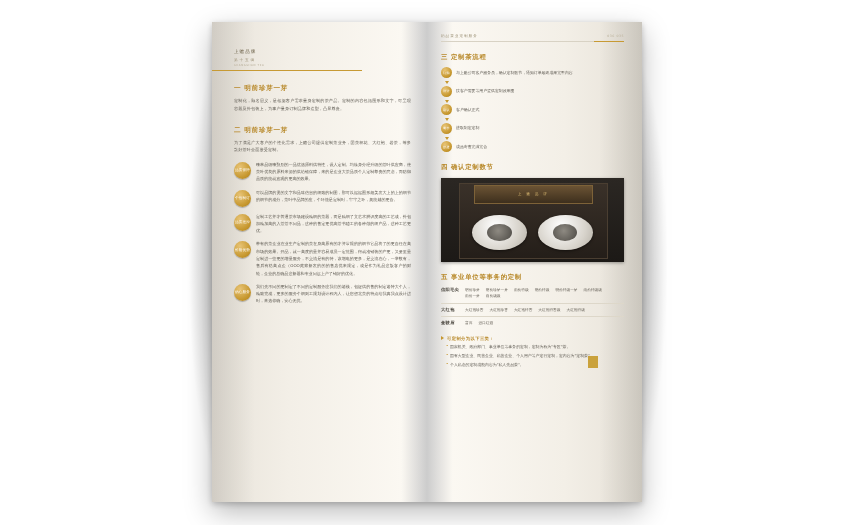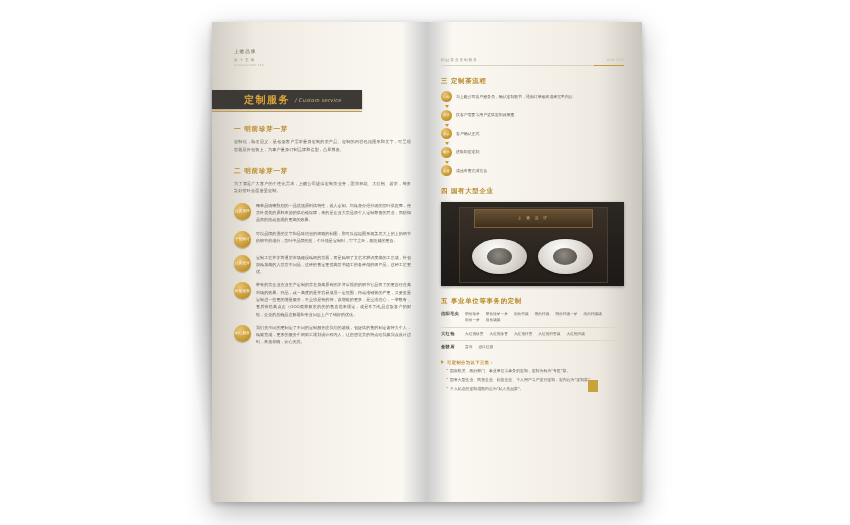--- a/index.html
+++ b/index.html
@@ -31,21 +31,21 @@
   }
   .shadow-r{
     position:absolute;left:624px;top:40px;width:44px;height:448px;
     background:radial-gradient(ellipse at left center,rgba(0,0,0,.30),rgba(0,0,0,0) 70%);
   }
   
   .page{position:absolute;top:0;height:480px;}
   .page-left{left:0;width:215px;padding:0;}
   .page-right{left:215px;width:215px;}
   .inner-l{position:absolute;left:22px;top:26px;right:16px;}
-  .inner-r{position:absolute;left:14px;top:36px;right:18px;}
+  .inner-r{position:absolute;left:14px;top:12px;right:18px;}
 
   
   .lp-logo{font-size:3.6px;color:#9a8e74;line-height:1.9;letter-spacing:.4px;}
   .lp-logo .big{font-size:4.6px;color:#6d6249;letter-spacing:1px;}
   .lp-logo .tiny{font-size:2.6px;color:#b6ad97;letter-spacing:.6px;}
 
   .title-bar{
     margin-top:22px;margin-left:-22px;
     width:150px;height:19px;background:#3d3a35;
     display:flex;align-items:center;
@@ -171,24 +171,20 @@
   <div class="book">
 
     <div class="page page-left">
       <div class="inner-l">
         <div class="lp-logo">
           <div class="big">上赡品牌</div>
           <div>第 十 五 辑</div>
           <div class="tiny">SHANGSHAN  TEA</div>
         </div>
 
-        <div class="title-bar">
-          <span class="cn">定制服务</span>
-          <span class="en">/ Custom service</span>
-        </div>
         <div class="gold-line"></div>
 
         <h2 class="sec">一  明前珍芽一芽</h2>
         <p class="body">定制化，顾名思义，是根据客户需求量身定制的茶产品。定制的内容包括图形和文字，可呈现容器及外包装上，为事户量身订制品牌和造型，凸显尊贵。</p>
 
         <h2 class="sec">二  明前珍芽一芽</h2>
         <p class="body">为了满足广大客户的个性化需求，上赡公司提供定制茶业务，团茶杯花、大红袍、岩茶，等多款好茶叶全面接受定制。</p>
 
         <div class="adv">
 
@@ -275,21 +271,21 @@
           </div>
           <div class="arrow"></div>
 
           <div class="flow-row">
             <div class="flow-badge">配送</div>
             <div class="flow-txt">成品寄售完满完合</div>
           </div>
 
         </div>
 
-        <h2 class="sec-r">四  国有大型企业</h2>
+        <h2 class="sec-r">四  确认定制数节</h2>
 
         <div class="photo">
           <div class="box"></div>
           <div class="lid">
             <div class="lid-txt">上 赡 品 牌</div>
           </div>
           <div class="cup c1"></div>
           <div class="cup c2"></div>
         </div>
 

